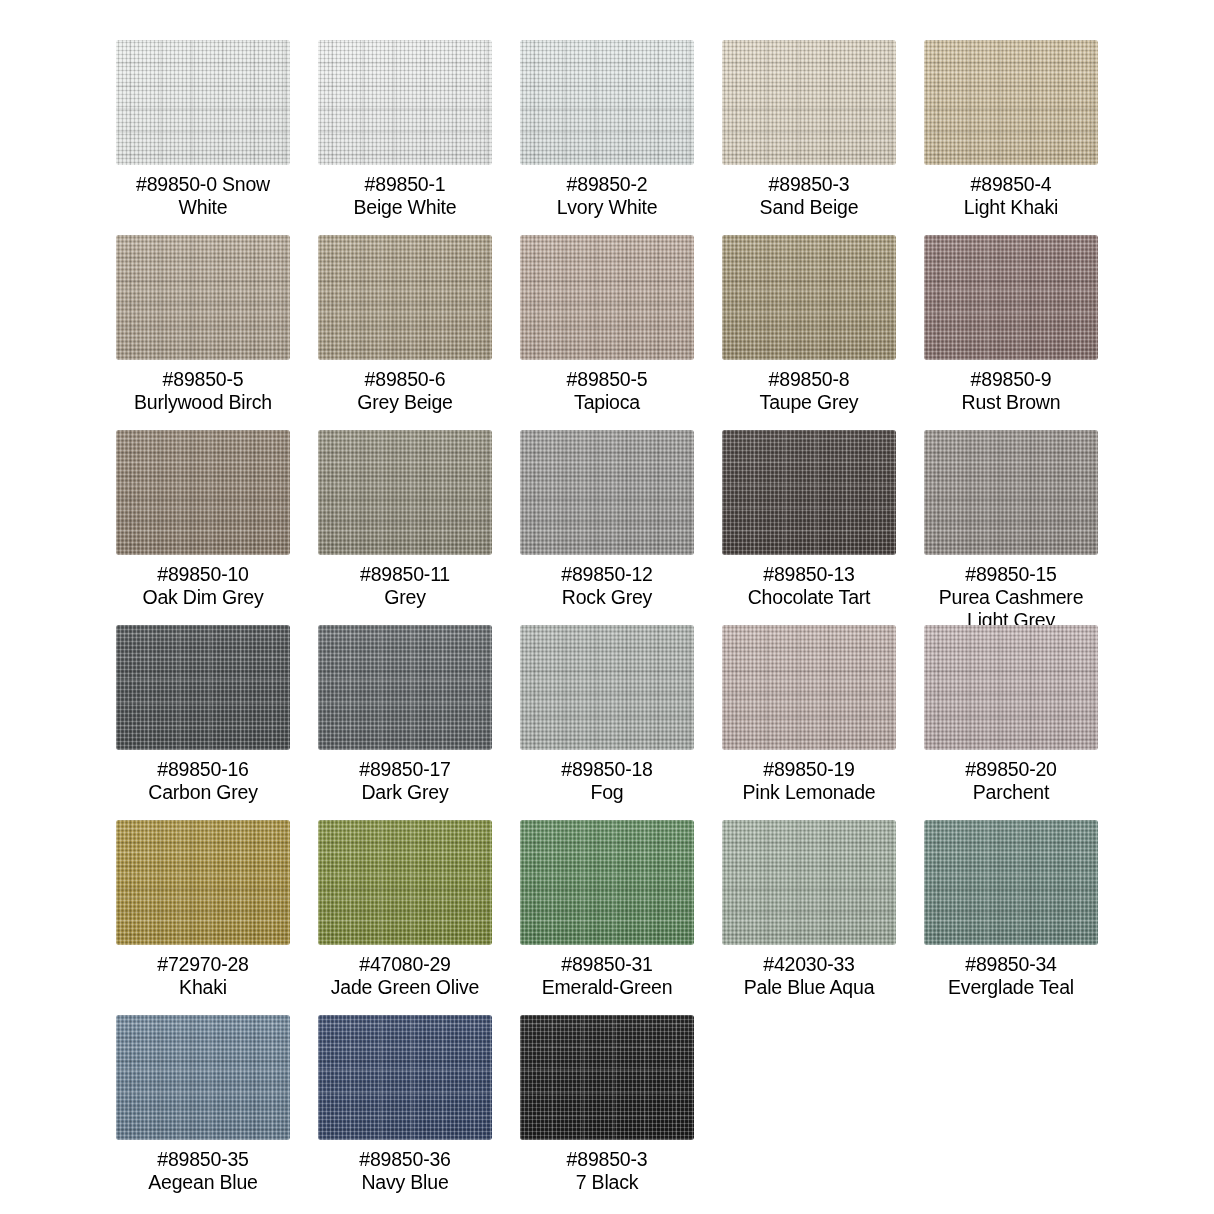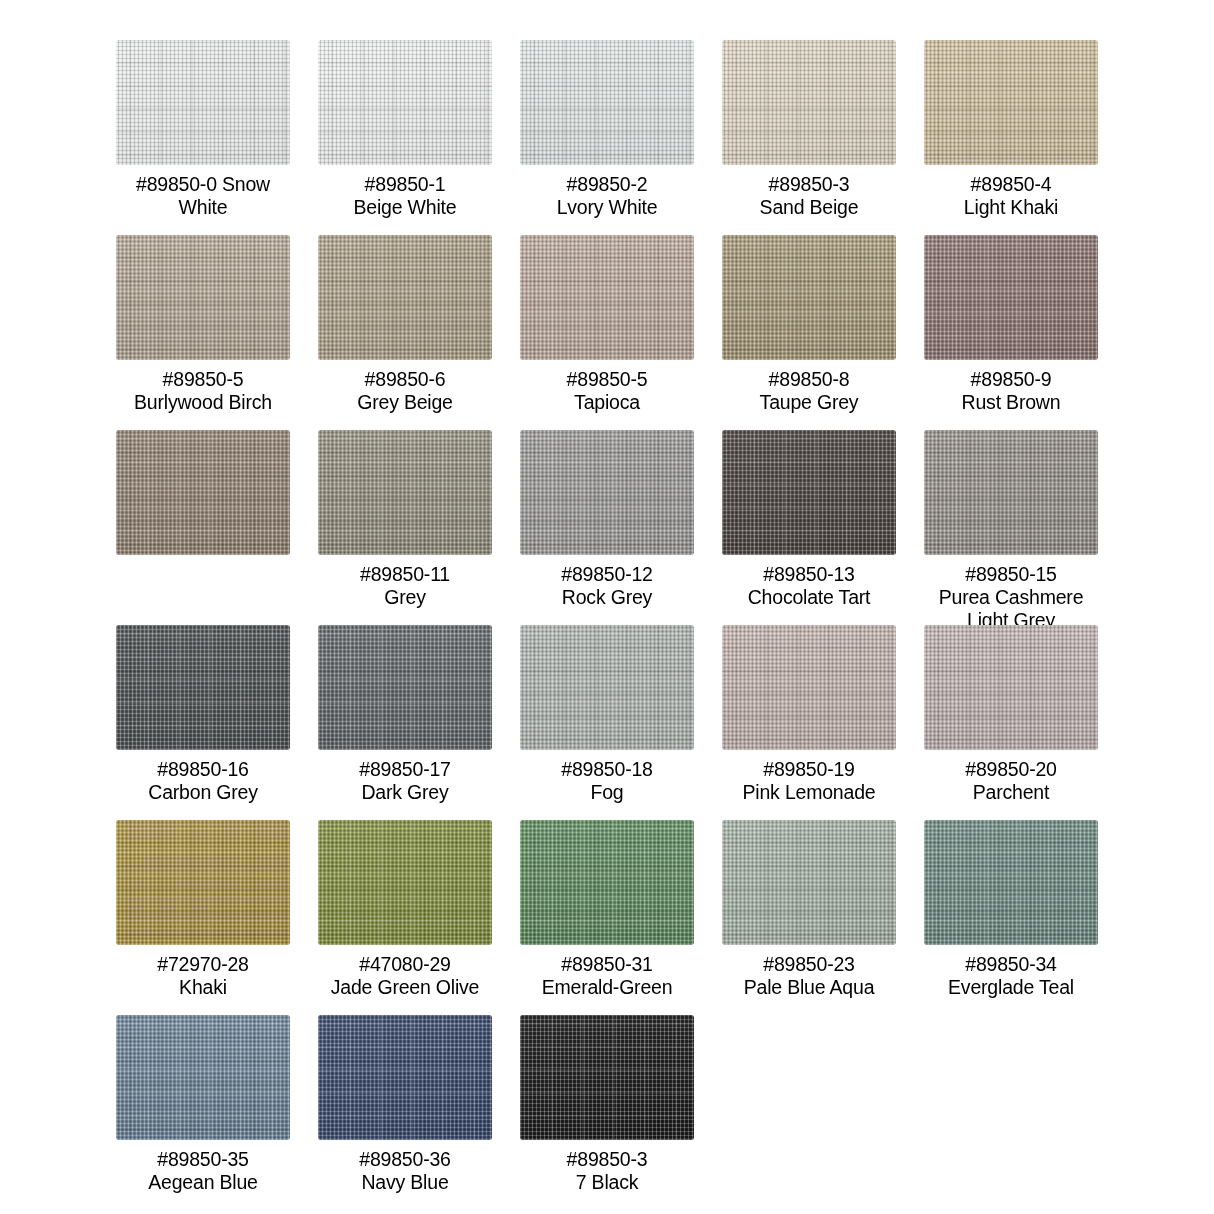--- a/index.html
+++ b/index.html
@@ -169,20 +169,22 @@
         <div class="swatch-label">#89850-8
 Taupe Grey</div>
       </div>
       <div class="swatch-cell">
         <div class="swatch-chip" style="background-color: rgb(141, 118, 115); background-image: linear-gradient(162deg, rgba(255, 255, 255, 0.07), rgba(0, 0, 0, 0.07));"></div>
         <div class="swatch-label">#89850-9
 Rust Brown</div>
       </div>
       <div class="swatch-cell">
         <div class="swatch-chip" style="background-color: rgb(147, 132, 115); background-image: linear-gradient(170deg, rgba(255, 255, 255, 0.07), rgba(0, 0, 0, 0.07));"></div>
+        <div class="swatch-label">#89850-10
+Oak Dim Grey</div>
       </div>
       <div class="swatch-cell">
         <div class="swatch-chip" style="background-color: rgb(148, 144, 127); background-image: linear-gradient(178deg, rgba(255, 255, 255, 0.07), rgba(0, 0, 0, 0.07));"></div>
         <div class="swatch-label">#89850-11
 Grey</div>
       </div>
       <div class="swatch-cell">
         <div class="swatch-chip" style="background-color: rgb(156, 155, 153); background-image: linear-gradient(162deg, rgba(255, 255, 255, 0.07), rgba(0, 0, 0, 0.07));"></div>
         <div class="swatch-label">#89850-12
 Rock Grey</div>
@@ -233,21 +235,21 @@
         <div class="swatch-label">#47080-29
 Jade Green Olive</div>
       </div>
       <div class="swatch-cell">
         <div class="swatch-chip" style="background-color: rgb(95, 139, 94); background-image: linear-gradient(178deg, rgba(255, 255, 255, 0.07), rgba(0, 0, 0, 0.07));"></div>
         <div class="swatch-label">#89850-31
 Emerald-Green</div>
       </div>
       <div class="swatch-cell">
         <div class="swatch-chip" style="background-color: rgb(165, 178, 164); background-image: linear-gradient(162deg, rgba(255, 255, 255, 0.07), rgba(0, 0, 0, 0.07));"></div>
-        <div class="swatch-label">#89850-23
+        <div class="swatch-label">#42030-33
 Pale Blue Aqua</div>
       </div>
       <div class="swatch-cell">
         <div class="swatch-chip" style="background-color: rgb(111, 138, 130); background-image: linear-gradient(170deg, rgba(255, 255, 255, 0.07), rgba(0, 0, 0, 0.07));"></div>
         <div class="swatch-label">#89850-34
 Everglade Teal</div>
       </div>
       <div class="swatch-cell">
         <div class="swatch-chip" style="background-color: rgb(109, 132, 152); background-image: linear-gradient(178deg, rgba(255, 255, 255, 0.07), rgba(0, 0, 0, 0.07));"></div>
         <div class="swatch-label">#89850-35

